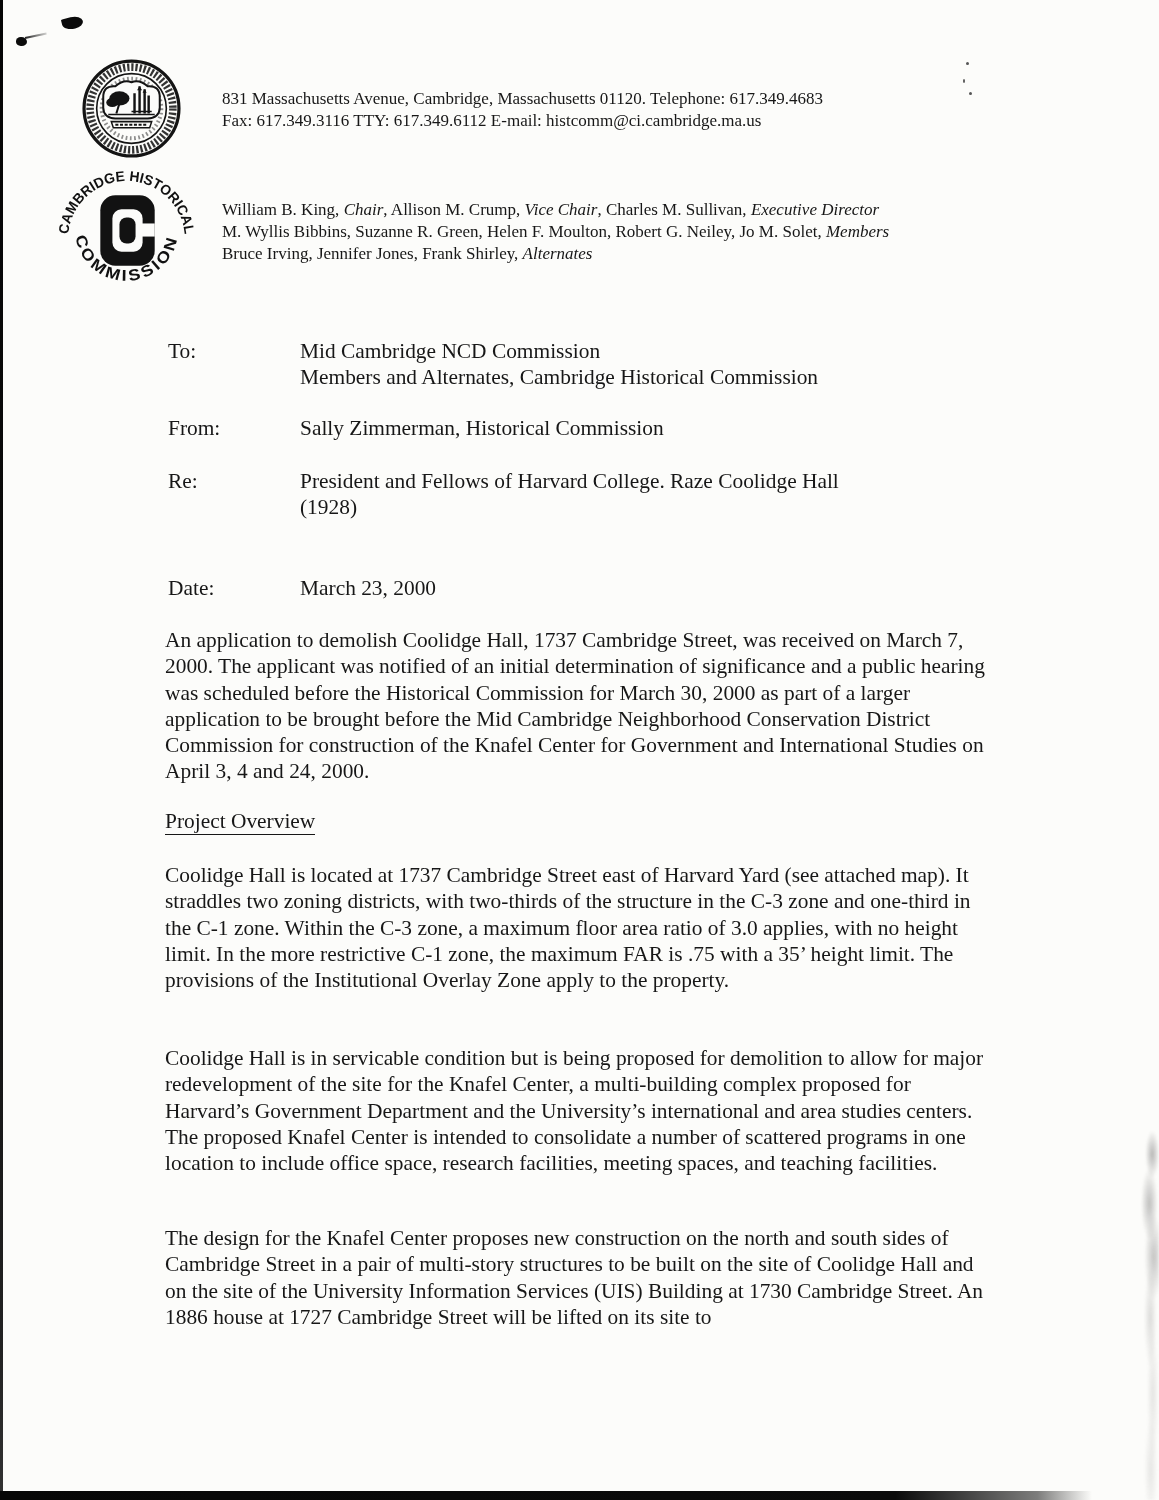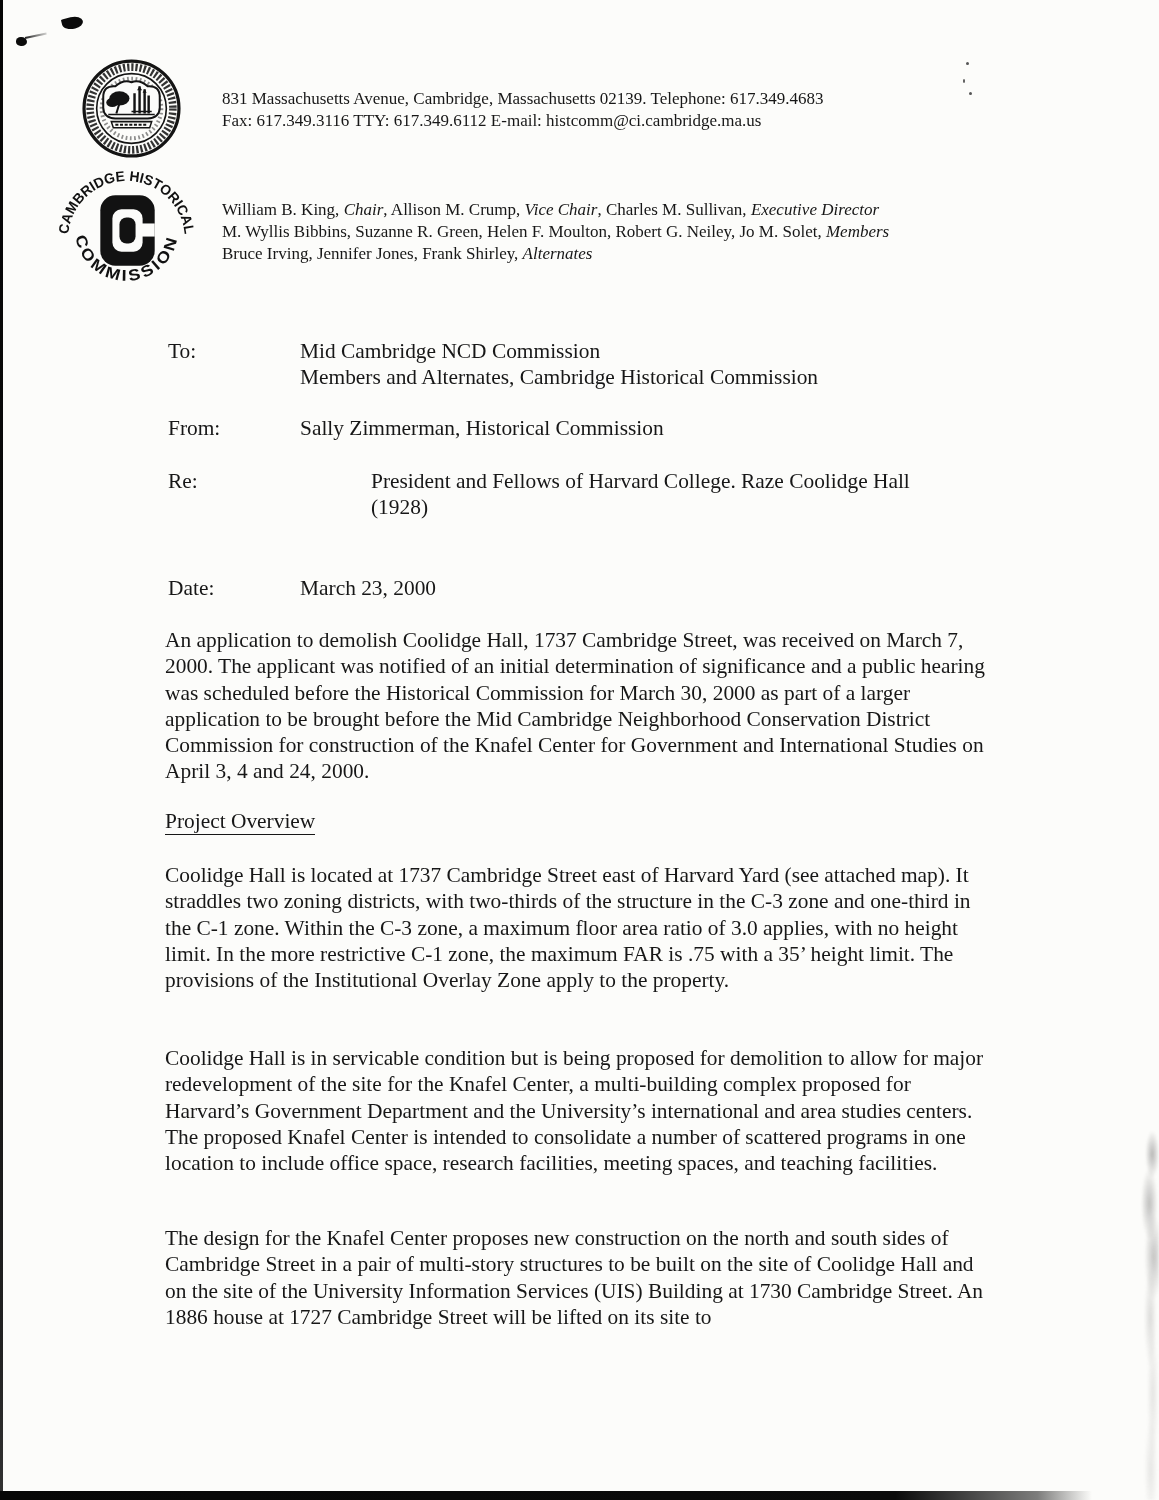--- a/index.html
+++ b/index.html
@@ -40,21 +40,21 @@
   .org-title{font-size:31px;font-weight:bold;line-height:36px;letter-spacing:.2px;}
   .addr{font-size:17px;line-height:22px;margin-top:6px;}
   .addr div{white-space:nowrap;}
   .members{position:absolute;left:222px;top:199px;width:800px;font-size:17px;line-height:22px;}
   .members i{font-style:italic;margin-top:11px;}
 
   
   .memo-row{position:absolute;left:168px;font-size:21.4px;line-height:26.3px;}
   .memo-label{position:absolute;left:0;top:0;text-align:center;}
   .memo-value{position:absolute;left:132px;top:0;width:720px;}
-  .re-indent{margin-left:71px;}
+  .re-indent{}
   .b{font-weight:bold;}
 
   
   .para{position:absolute;left:165px;width:830px;font-size:21.4px;line-height:26.3px;text-align:left;}
   .sect-head{position:absolute;left:165px;font-size:21.4px;line-height:26.3px;}
   .sect-head span{border-bottom:1.6px solid #171717;padding-bottom:1px;}
 </style>
 </head>
 <body>
 
@@ -97,21 +97,21 @@
       <textPath href="#arcBot" startOffset="50%" text-anchor="middle" textLength="146" lengthAdjust="spacingAndGlyphs">COMMISSION</textPath>
     </text>
     <rect x="45" y="27" width="54" height="70" rx="15" fill="#121212"></rect>
     <rect x="57" y="41" width="30" height="42" rx="9" fill="#fcfcfa"></rect>
     <rect x="85" y="55" width="14" height="13" fill="#fcfcfa"></rect>
     <rect x="64" y="49" width="16" height="26" rx="7" fill="#121212"></rect>
   </svg>
 
   <div class="head-text">
     <div class="addr">
-      <div>831 Massachusetts Avenue, Cambridge, Massachusetts 02139.  Telephone: 617.349.4683</div>
+      <div>831 Massachusetts Avenue, Cambridge, Massachusetts 01120.  Telephone: 617.349.4683</div>
       <div>Fax: 617.349.3116   TTY: 617.349.6112   E-mail: histcomm@ci.cambridge.ma.us</div>
     </div>
   </div>
 
   <div class="members">
     <div><span>William B. King, </span><i>Chair</i><span>, Allison M. Crump, </span><i>Vice Chair</i><span>, Charles M. Sullivan, </span><i>Executive Director</i></div>
     <div><span>M. Wyllis Bibbins, Suzanne R. Green, Helen F. Moulton, Robert G. Neiley, Jo M. Solet, </span><i>Members</i></div>
     <div><span>Bruce Irving, Jennifer Jones, Frank Shirley, </span><i>Alternates</i></div>
   </div>
 

